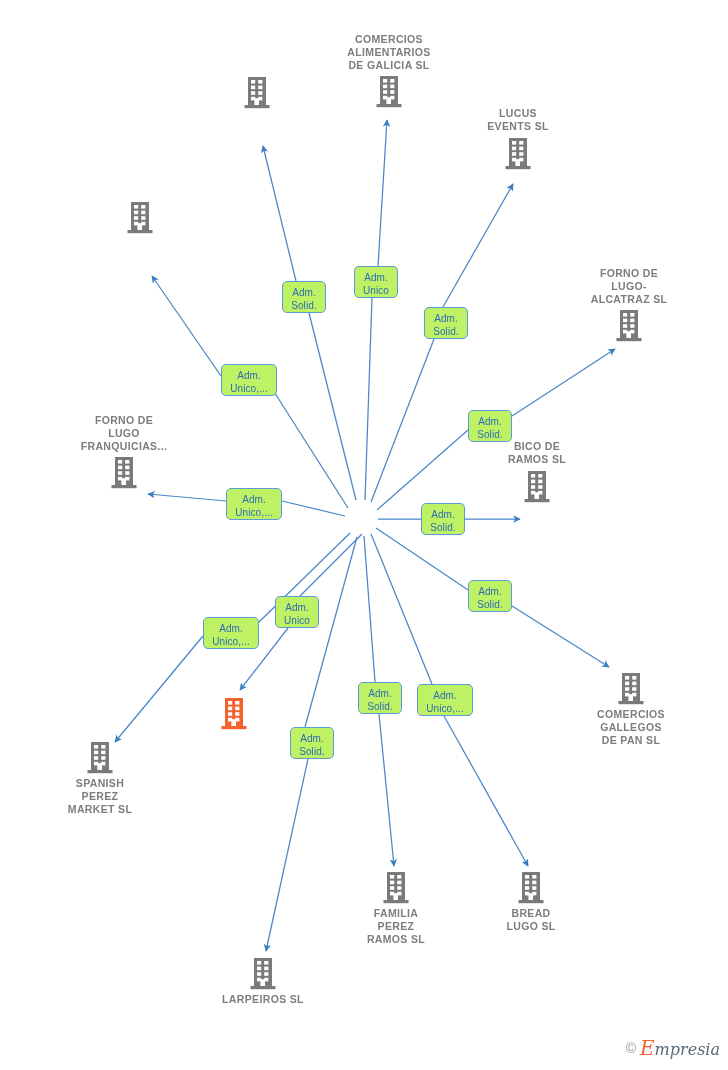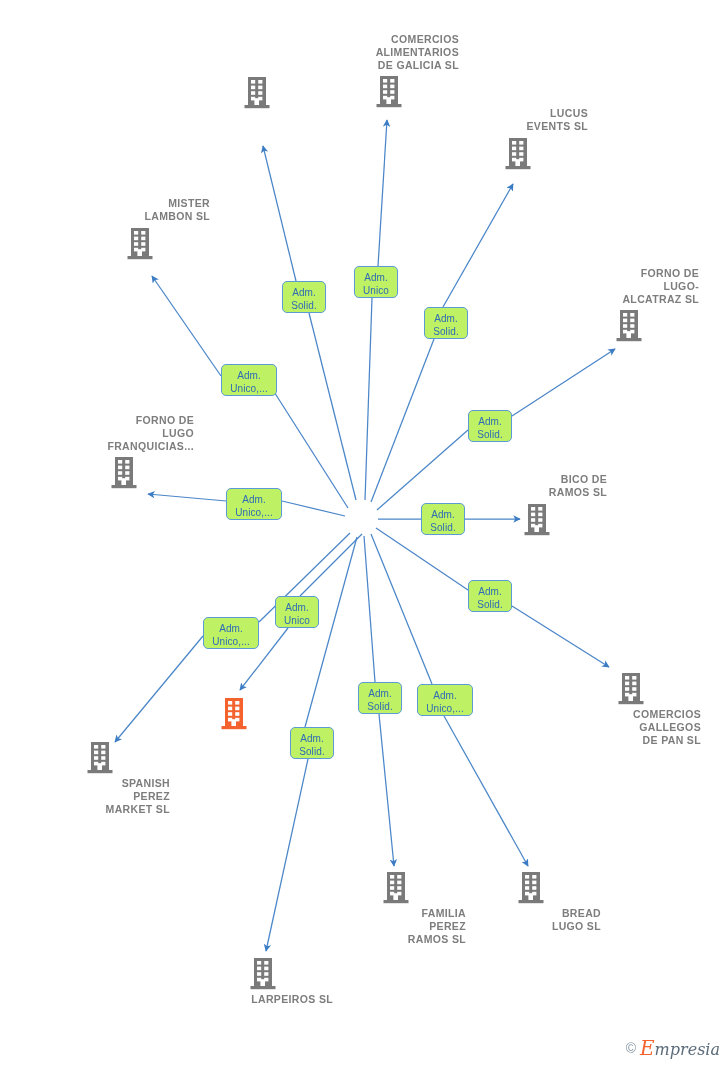--- a/index.html
+++ b/index.html
@@ -25,21 +25,21 @@
     width: 728px;
     height: 1070px;
     pointer-events: none;
   }
 
   
   .node {
     position: absolute;
     width: 140px;
     margin-left: -70px;
-    text-align: right;
+    text-align: center;
     line-height: 1.22;
   }
   .node-label {
     font-size: 10.5px;
     letter-spacing: 0.35px;
     color: #7d7d7d;
     font-weight: bold;
     white-space: pre-line;
   }
   .node-label.person {
@@ -197,22 +197,20 @@
           <rect x="9" y="10.6" width="4.2" height="3.6" fill="#ffffff"></rect>
           <rect x="16.2" y="10.6" width="4.2" height="3.6" fill="#ffffff"></rect>
           <rect x="9" y="16.2" width="4.2" height="3.6" fill="#ffffff"></rect>
           <rect x="16.2" y="16.2" width="4.2" height="3.6" fill="#ffffff"></rect>
           <rect x="9" y="21.799999999999997" width="4.2" height="3.6" fill="#ffffff"></rect>
           <rect x="16.2" y="21.799999999999997" width="4.2" height="3.6" fill="#ffffff"></rect>
           <rect x="12.4" y="23.2" width="4.6" height="6.8" fill="#ffffff"></rect>
         </svg>
       </div>
       <div class="node label-above" style="left: 140px; top: 197px;">
-        <div class="node-label">MISTER
-LAMBON  SL</div>
         <svg width="30" height="34" viewBox="0 0 30 34" class="node-icon">
           <path d="M6 2 h18 v28 h-18 z" fill="#7a7a7a"></path>
           <rect x="2.5" y="30" width="25" height="3.2" fill="#7a7a7a"></rect>
           <rect x="9" y="5" width="4.2" height="3.6" fill="#ffffff"></rect>
           <rect x="16.2" y="5" width="4.2" height="3.6" fill="#ffffff"></rect>
           <rect x="9" y="10.6" width="4.2" height="3.6" fill="#ffffff"></rect>
           <rect x="16.2" y="10.6" width="4.2" height="3.6" fill="#ffffff"></rect>
           <rect x="9" y="16.2" width="4.2" height="3.6" fill="#ffffff"></rect>
           <rect x="16.2" y="16.2" width="4.2" height="3.6" fill="#ffffff"></rect>
           <rect x="9" y="21.799999999999997" width="4.2" height="3.6" fill="#ffffff"></rect>
@@ -249,21 +247,21 @@
           <rect x="16.2" y="5" width="4.2" height="3.6" fill="#ffffff"></rect>
           <rect x="9" y="10.6" width="4.2" height="3.6" fill="#ffffff"></rect>
           <rect x="16.2" y="10.6" width="4.2" height="3.6" fill="#ffffff"></rect>
           <rect x="9" y="16.2" width="4.2" height="3.6" fill="#ffffff"></rect>
           <rect x="16.2" y="16.2" width="4.2" height="3.6" fill="#ffffff"></rect>
           <rect x="9" y="21.799999999999997" width="4.2" height="3.6" fill="#ffffff"></rect>
           <rect x="16.2" y="21.799999999999997" width="4.2" height="3.6" fill="#ffffff"></rect>
           <rect x="12.4" y="23.2" width="4.6" height="6.8" fill="#ffffff"></rect>
         </svg>
       </div>
-      <div class="node label-above" style="left: 537px; top: 473px;">
+      <div class="node label-above" style="left: 537px; top: 440px;">
         <div class="node-label">BICO DE
 RAMOS  SL</div>
         <svg width="30" height="34" viewBox="0 0 30 34" class="node-icon">
           <path d="M6 2 h18 v28 h-18 z" fill="#7a7a7a"></path>
           <rect x="2.5" y="30" width="25" height="3.2" fill="#7a7a7a"></rect>
           <rect x="9" y="5" width="4.2" height="3.6" fill="#ffffff"></rect>
           <rect x="16.2" y="5" width="4.2" height="3.6" fill="#ffffff"></rect>
           <rect x="9" y="10.6" width="4.2" height="3.6" fill="#ffffff"></rect>
           <rect x="16.2" y="10.6" width="4.2" height="3.6" fill="#ffffff"></rect>
           <rect x="9" y="16.2" width="4.2" height="3.6" fill="#ffffff"></rect>

